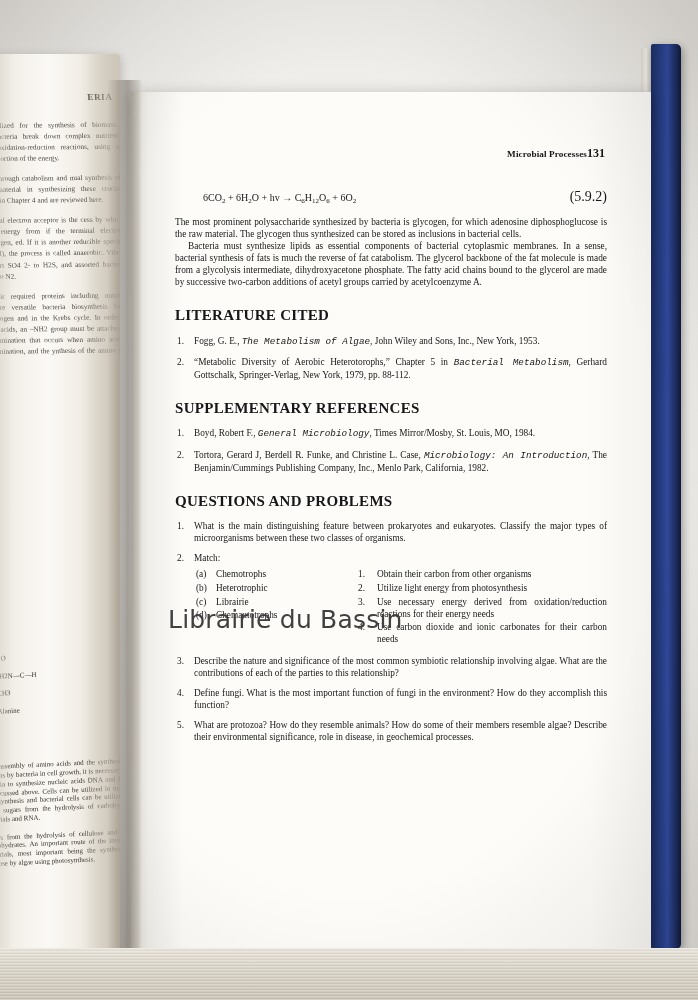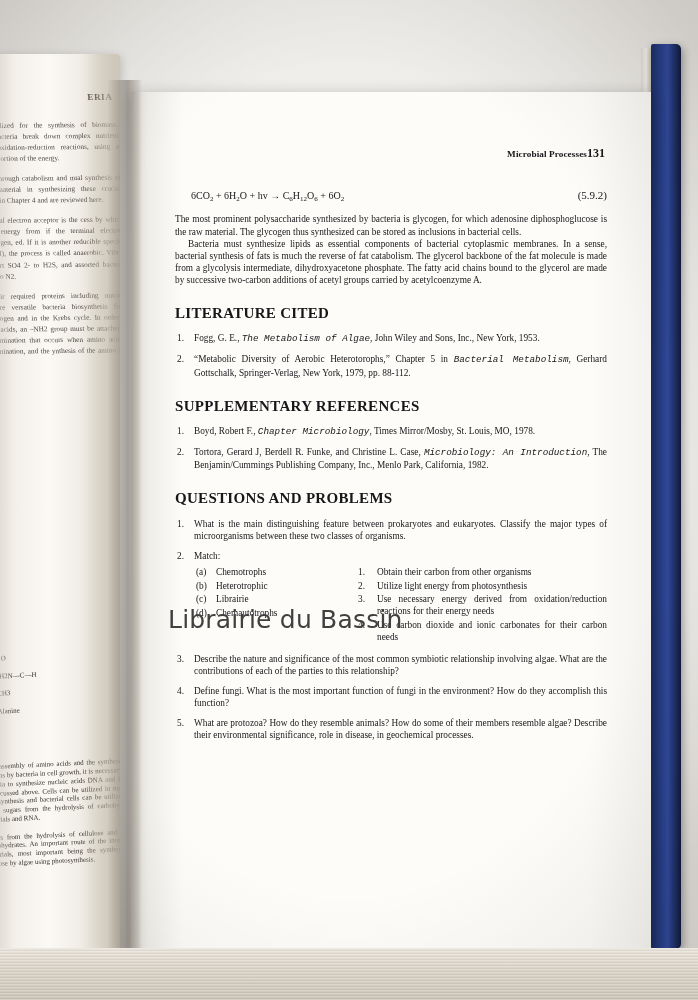--- a/index.html
+++ b/index.html
@@ -191,27 +191,27 @@
   .running-head .rh-title { letter-spacing: 0.1px; }
   .running-head .rh-page { font-size: 12px; }
 
   .equation-row {
     display: flex;
     align-items: baseline;
     margin: 0 0 10px 0;
     font-size: 10px;
   }
   .equation {
-    margin-left: 16px;
+    margin-left: 28px;
     white-space: nowrap;
     text-align: right;
   }
   .eq-number {
     margin-left: auto;
-    font-size: 11px;
+    font-size: 14px;
   }
   sub { font-size: 0.70em; vertical-align: -0.25em; }
 
   p.body {
     margin: 0 0 0 0;
     text-align: justify;
     text-indent: 0;
     hyphens: auto;
   }
   p.body.indent { text-indent: 13px; }
@@ -330,21 +330,21 @@
           <span class="num">1.</span><span>Fogg, G. E., </span><span class="it">The Metabolism of Algae</span><span>, John Wiley and Sons, Inc., New York, 1953.</span>
         </li>
         <li>
           <span class="num">2.</span><span>“Metabolic Diversity of Aerobic Heterotorophs,” Chapter 5 in </span><span class="it">Bacterial Metabolism</span><span>, Gerhard Gottschalk, Springer-Verlag, New York, 1979, pp. 88-112.</span>
         </li>
       </ol>
 
       <h2 class="section">SUPPLEMENTARY REFERENCES</h2>
       <ol class="reflist">
         <li>
-          <span class="num">1.</span><span>Boyd, Robert F., </span><span class="it">Chapter Microbiology</span><span>, Times Mirror/Mosby, St. Louis, MO, 1978.</span>
+          <span class="num">1.</span><span>Boyd, Robert F., </span><span class="it">General Microbiology</span><span>, Times Mirror/Mosby, St. Louis, MO, 1984.</span>
         </li>
         <li>
           <span class="num">2.</span><span>Tortora, Gerard J, Berdell R. Funke, and Christine L. Case, </span><span class="it">Microbiology: An Introduction</span><span>, The Benjamin/Cummings Publishing Company, Inc., Menlo Park, California, 1982.</span>
         </li>
       </ol>
 
       <h2 class="section">QUESTIONS AND PROBLEMS</h2>
       <ol class="qlist">
         <li>
           <span class="num">1.</span><span>What is the main distinguishing feature between prokaryotes and eukaryotes. Classify the major types of microorganisms between these two classes of organisms.</span>

